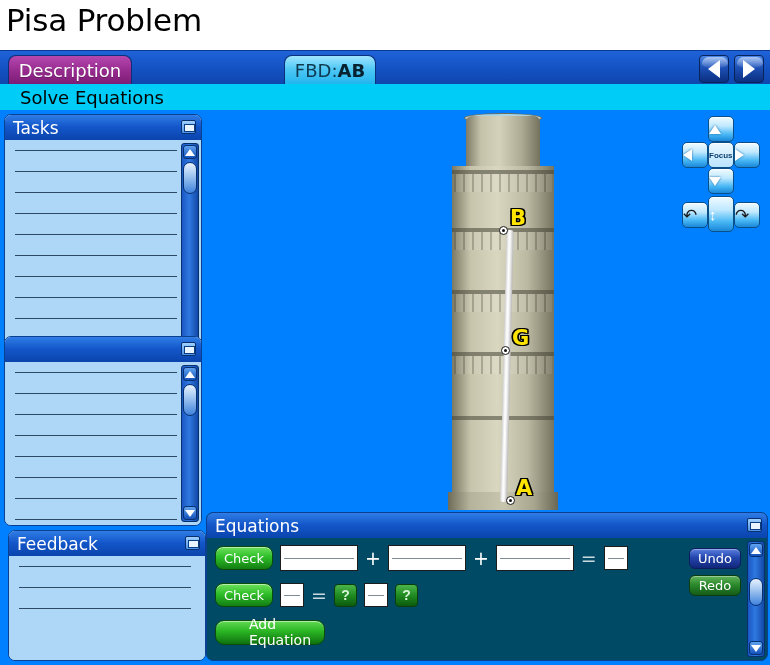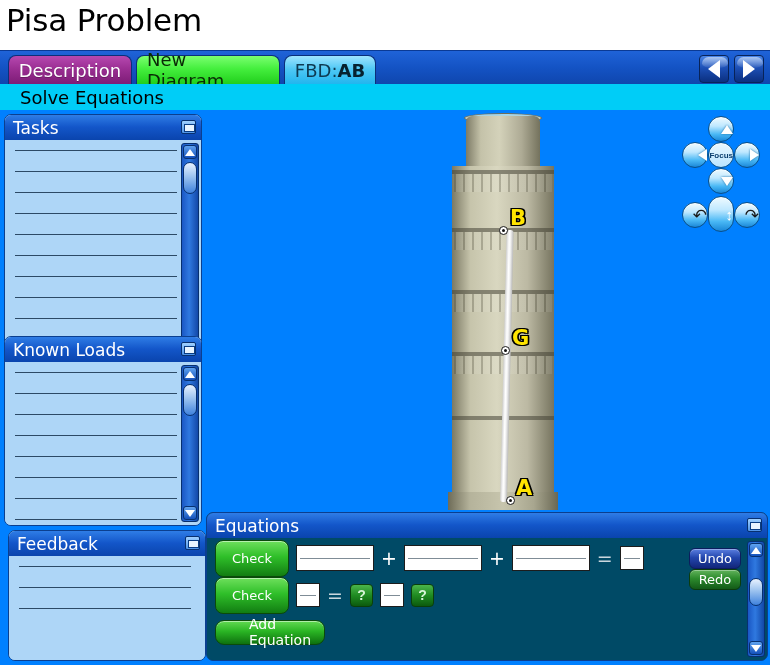--- a/index.html
+++ b/index.html
@@ -238,22 +238,22 @@
   }
   #label-b { left: 66px; top: 90px; }
   #label-g { left: 68px; top: 210px; }
   #label-a { left: 72px; top: 360px; }
 
   
   #view-controls { position: absolute; right: 8px; top: 4px; width: 78px; height: 128px; }
   .vbtn {
     position: absolute;
     background: linear-gradient(180deg,#f0fbff 0%, #bfe8ff 38%, #49b8f5 72%, #1a87d8 100%);
-    border: 1px solid #0a4f87; border-radius: 13px;
-    display: flex; align-items: center; justify-content: flex-end;
+    border: 1px solid #0a4f87; border-radius: 5px;
+    display: flex; align-items: center; justify-content: flex-start;
     cursor: pointer;
     box-shadow: inset 0 1px 0 rgba(255,255,255,.8);
   }
   #vc-up    { left: 26px; top: 0;   width: 26px; height: 26px; }
   #vc-left  { left: 0;    top: 26px;width: 26px; height: 26px; }
   #vc-focus { left: 26px; top: 26px;width: 26px; height: 26px;
               background: linear-gradient(180deg,#eaf8ff,#b9e4ff);
               font-size: 8px; font-weight: bold; color: #0b3e6d; }
   #vc-right { left: 52px; top: 26px;width: 26px; height: 26px; }
   #vc-down  { left: 26px; top: 52px;width: 26px; height: 26px; }
@@ -272,21 +272,21 @@
   #panel-equations {
     position: absolute; left: 206px; top: 402px; width: 562px; height: 149px;
     border: 1px solid #0b3f8f; border-radius: 7px; overflow: hidden;
     background: #004a66;
   }
   #panel-equations .panel-body { background: #004a66; }
   #eq-rows { position: absolute; left: 8px; top: 6px; right: 80px; }
   .eq-row { display: flex; align-items: center; gap: 7px; margin-bottom: 9px; height: 28px; }
 
   .btn-check {
-    min-width: 54px; height: 37px; padding: 0 16px;
+    min-width: 54px; height: 24px; padding: 0 8px;
     background: linear-gradient(180deg,#6ee05c 0%, #2fbf29 45%, #127d12 100%);
     border: 1px solid #0a4a0a; border-radius: 8px;
     color: #ffffff; font-size: 13px;
     display: flex; align-items: center; justify-content: center;
     cursor: pointer;
     font-family: "DejaVu Sans", sans-serif;
     box-shadow: inset 0 1px 0 rgba(255,255,255,.5);
   }
   .btn-add {
     width: 110px; height: 25px;
@@ -321,37 +321,35 @@
     color: #d8f5d8; font-size: 14px; font-weight: bold;
     display: flex; align-items: center; justify-content: center;
     cursor: pointer;
   }
 
   #eq-side { position: absolute; right: 24px; top: 10px; width: 54px; }
   .btn-undo, .btn-redo {
     width: 52px; height: 21px; border-radius: 6px;
     display: flex; align-items: center; justify-content: center;
     font-size: 13px; color: #ffffff; cursor: pointer;
+    margin-bottom: 6px;
     font-family: "DejaVu Sans", sans-serif;
     box-shadow: inset 0 1px 0 rgba(255,255,255,.35);
   }
   .btn-undo { background: linear-gradient(180deg,#5b7fe0 0%, #2346ad 45%, #12267a 100%); border: 1px solid #0c1d5e; }
   .btn-redo { background: linear-gradient(180deg,#62b35c 0%, #2c8a2c 45%, #135a18 100%); border: 1px solid #0b3d0d; }
 </style>
 </head>
 <body>
 
 <div id="app-title">Pisa Problem</div>
 
 <div id="tab-bar">
   <div class="tab" id="tab-description">
     <span>Description</span>
-  </div>
-  <div class="tab" id="tab-new-diagram">
-    <span>New Diagram</span>
   </div>
   <div class="tab" id="tab-fbd">
     <span>FBD: </span>
       <span class="fbd-bold">AB</span>
   </div>
 
   <div class="nav-btn" id="nav-prev">
     <span class="tri tri-left"></span>
   </div>
   <div class="nav-btn" id="nav-next">
@@ -389,21 +387,20 @@
         <div class="sb-thumb"></div>
         <div class="sb-arrow sb-down">
             <i></i>
           </div>
       </div>
     </div>
   </div>
 
   <div class="panel" id="panel-known-loads">
     <div class="panel-header">
-      <span>Known Loads</span>
       <span class="panel-icon"></span>
     </div>
     <div class="panel-body">
       <div class="lines">
         <div class="rule"></div>
         <div class="rule"></div>
         <div class="rule"></div>
         <div class="rule"></div>
         <div class="rule"></div>
         <div class="rule"></div>

